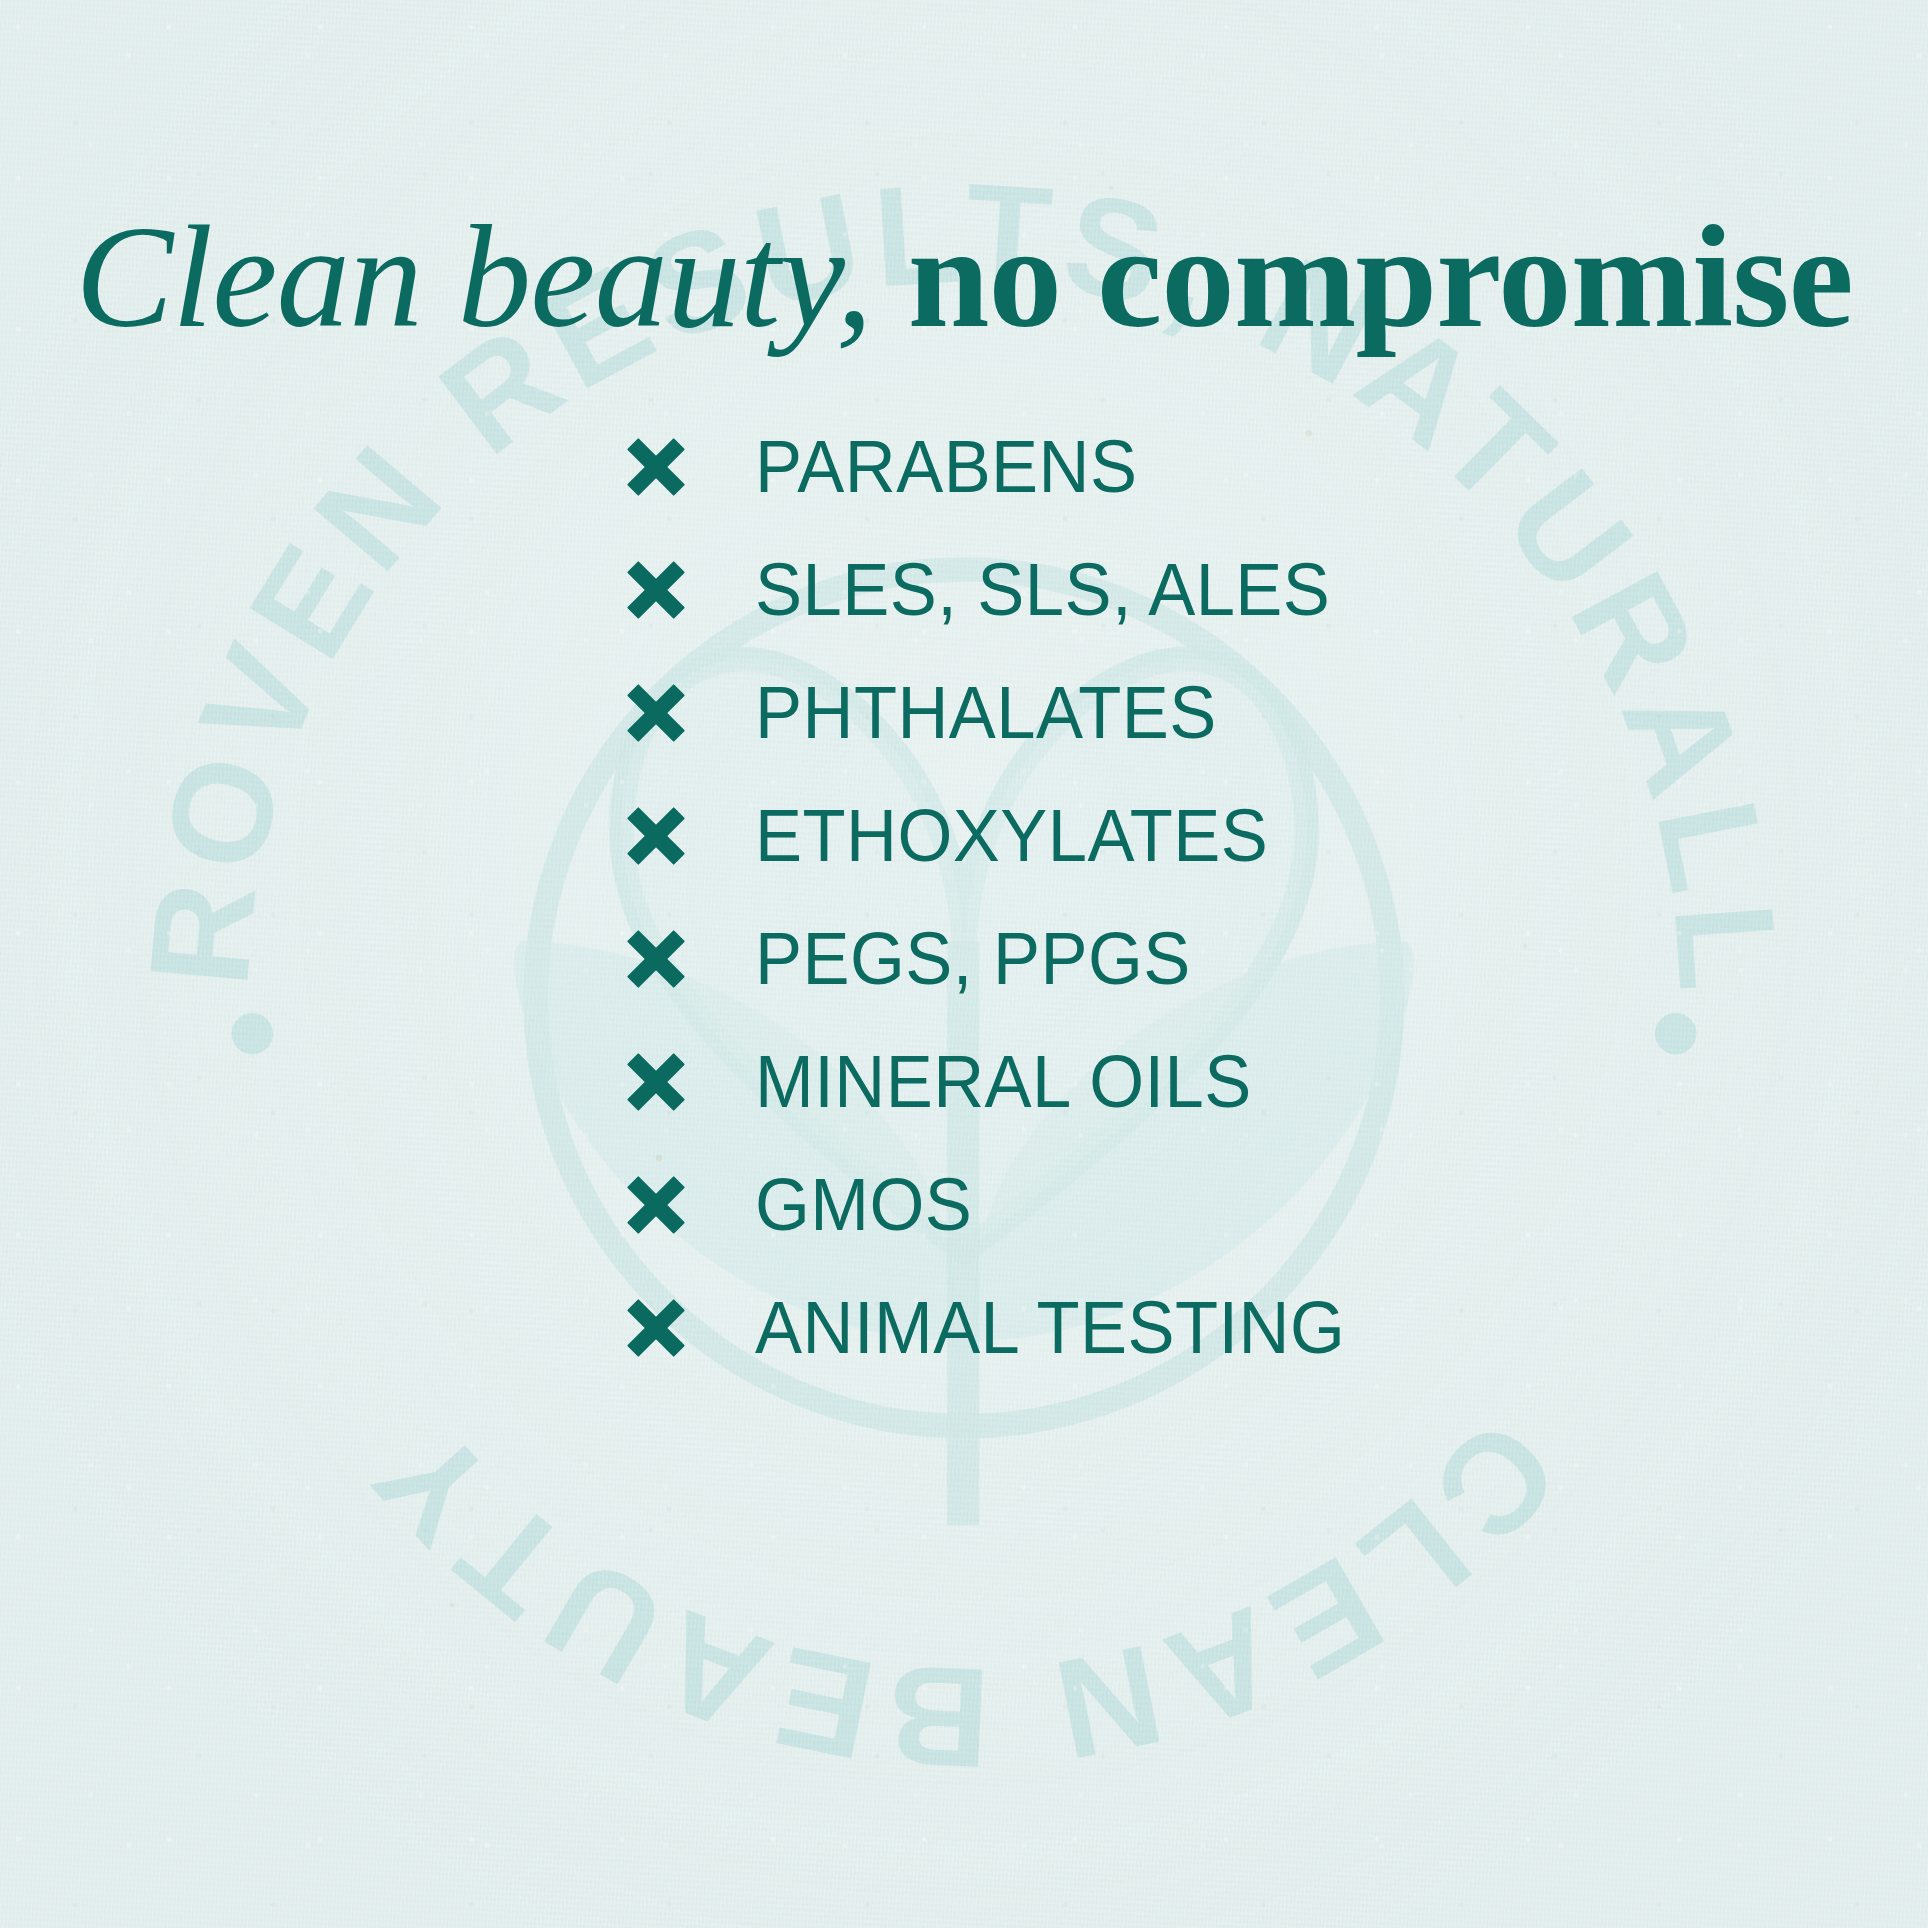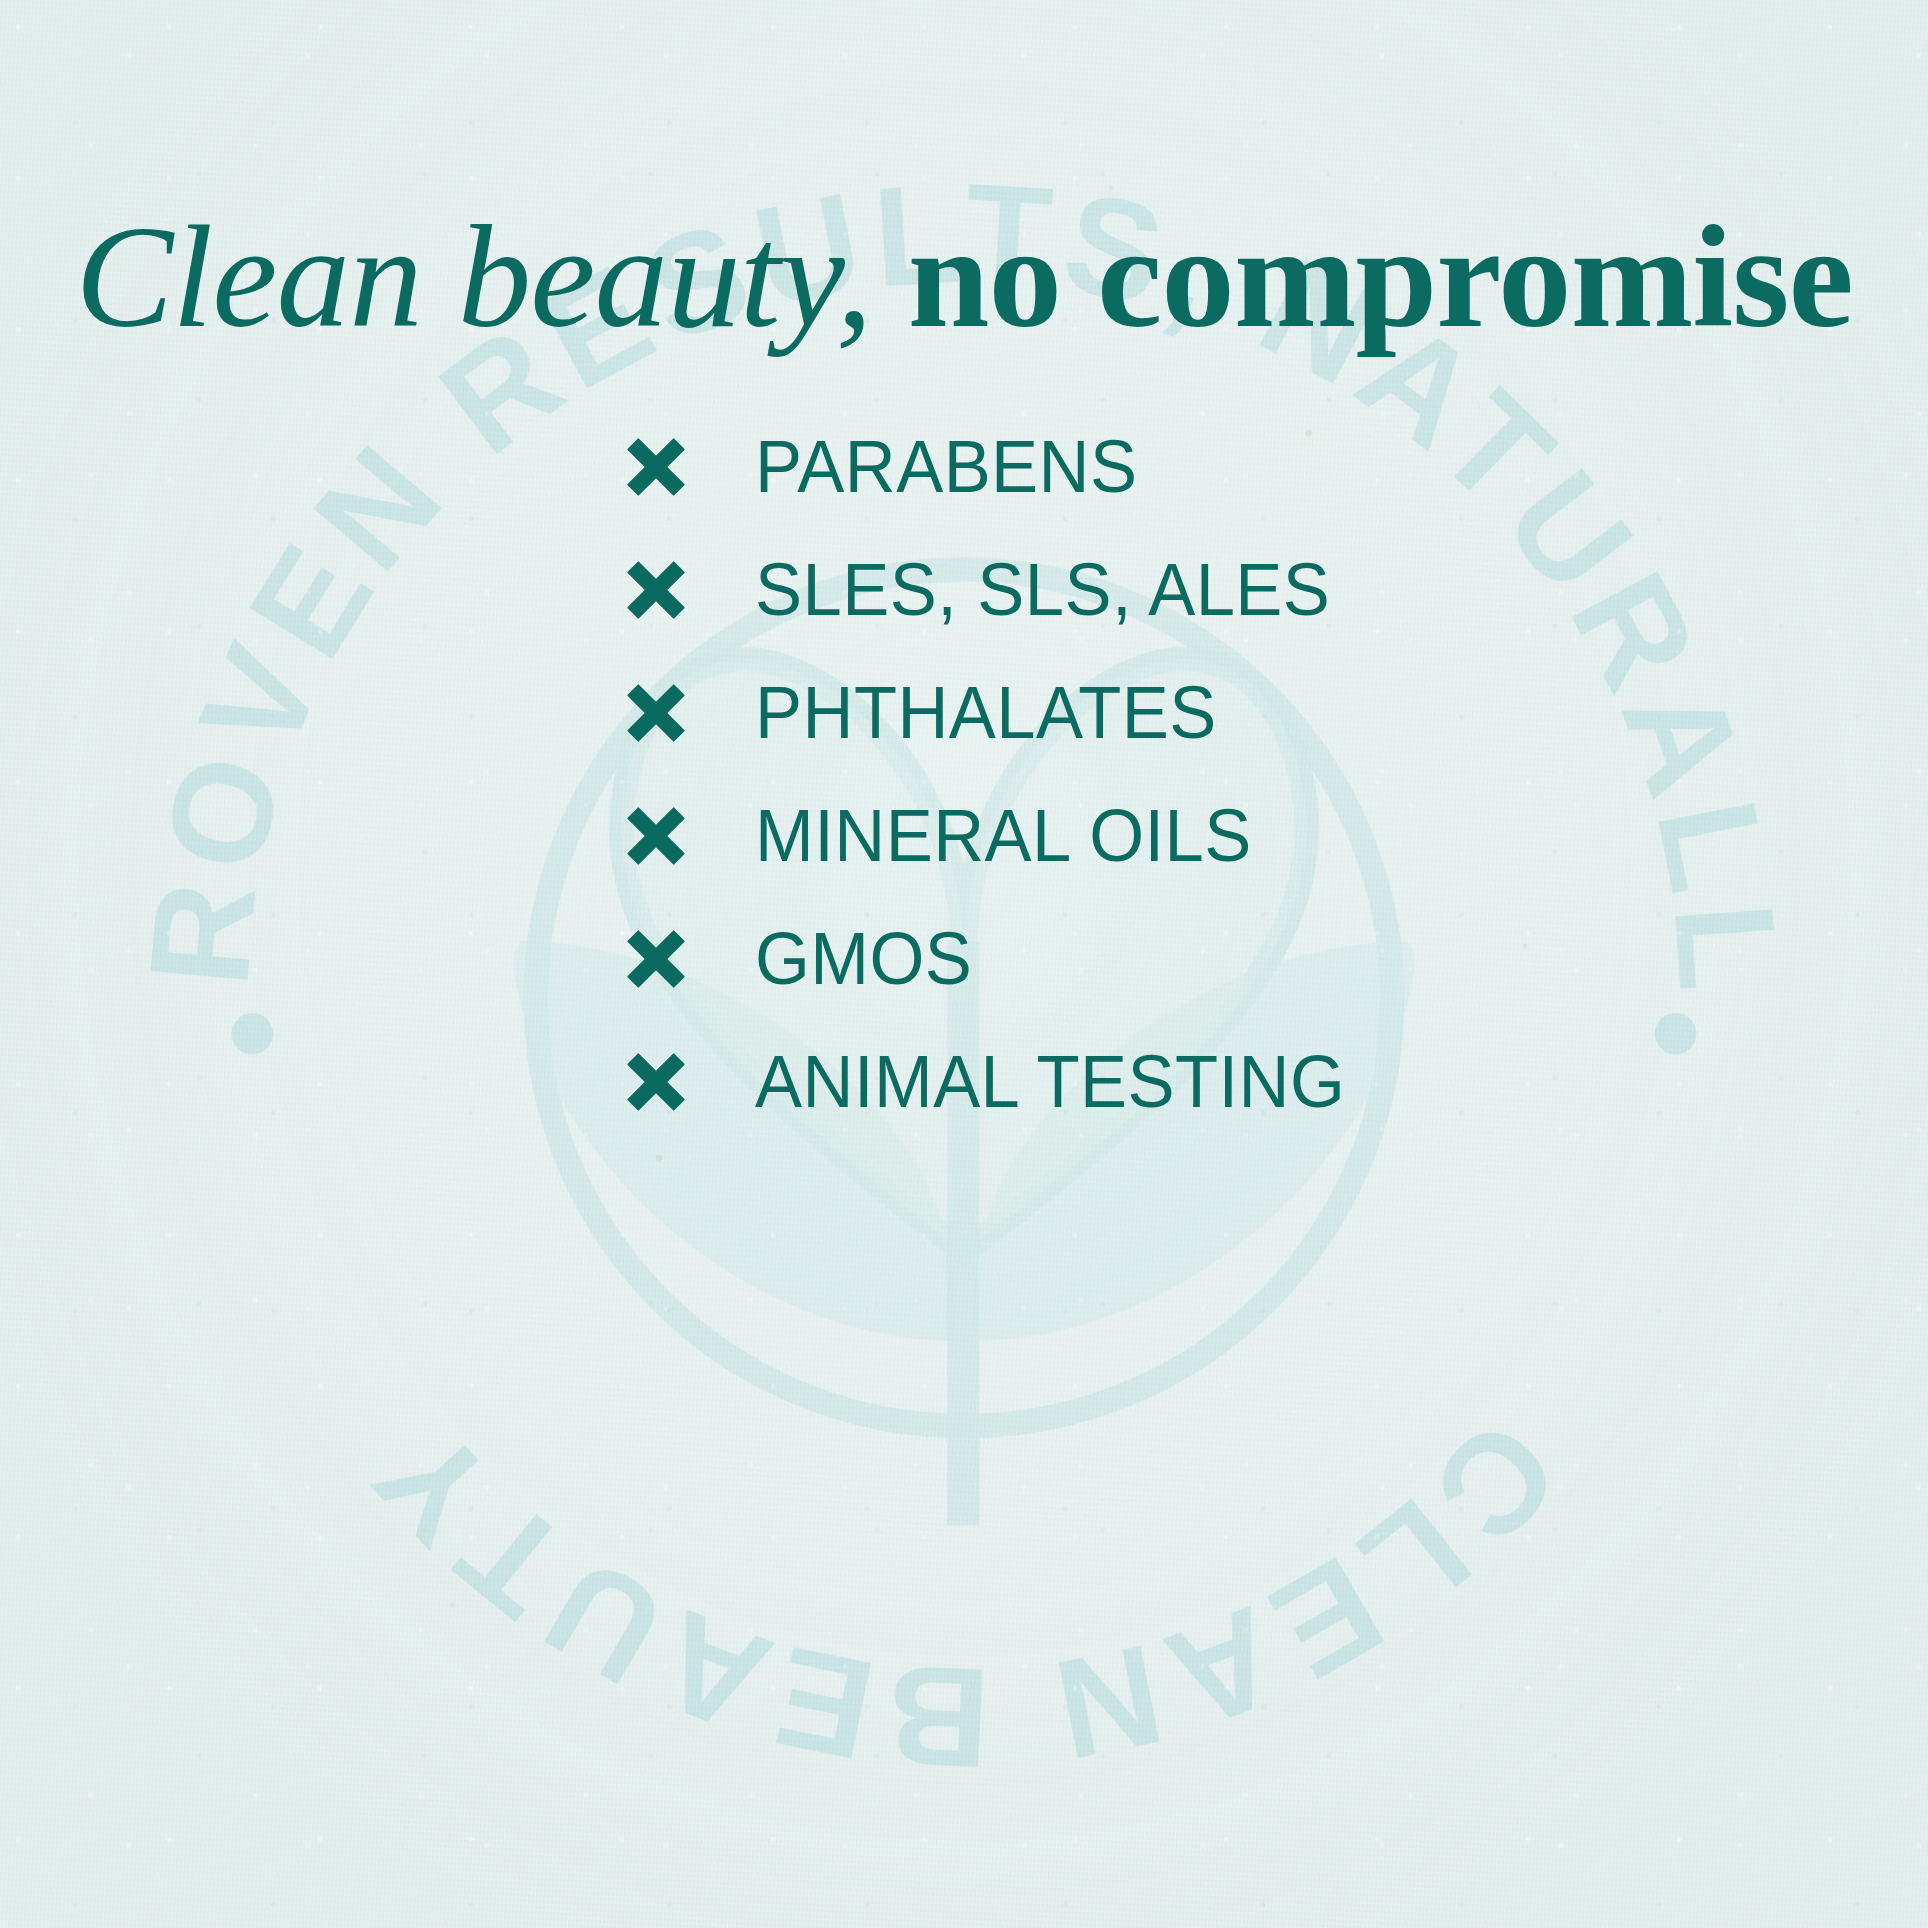--- a/index.html
+++ b/index.html
@@ -164,20 +164,34 @@
         <i></i>
         <i></i>
       </span>
     <span class="row-label">PHTHALATES</span>
   </div>
   <div class="list-row">
     <span class="x-icon">
         <i></i>
         <i></i>
       </span>
+    <span class="row-label">ETHOXYLATES</span>
+  </div>
+  <div class="list-row">
+    <span class="x-icon">
+        <i></i>
+        <i></i>
+      </span>
+    <span class="row-label">PEGS, PPGS</span>
+  </div>
+  <div class="list-row">
+    <span class="x-icon">
+        <i></i>
+        <i></i>
+      </span>
     <span class="row-label">MINERAL OILS</span>
   </div>
   <div class="list-row">
     <span class="x-icon">
         <i></i>
         <i></i>
       </span>
     <span class="row-label">GMOS</span>
   </div>
   <div class="list-row">

